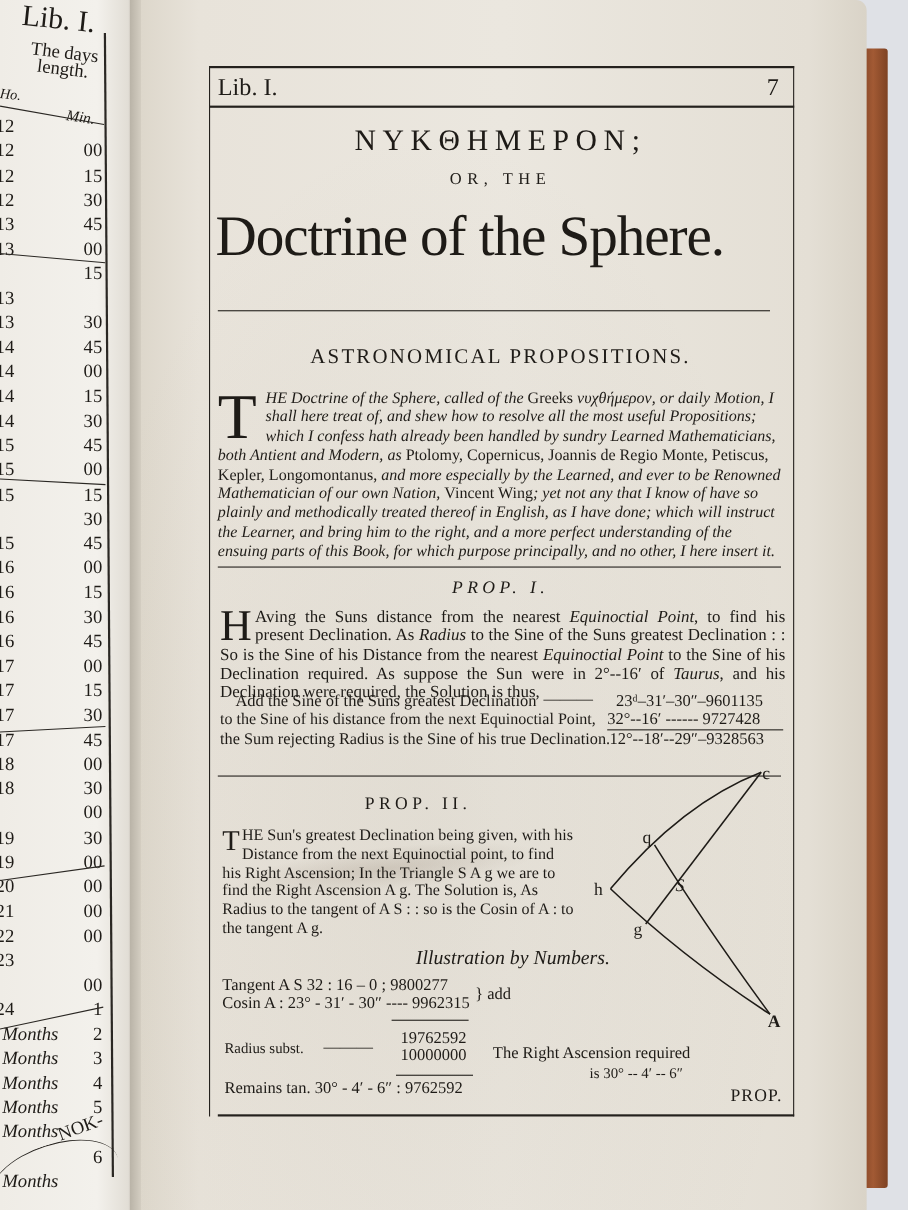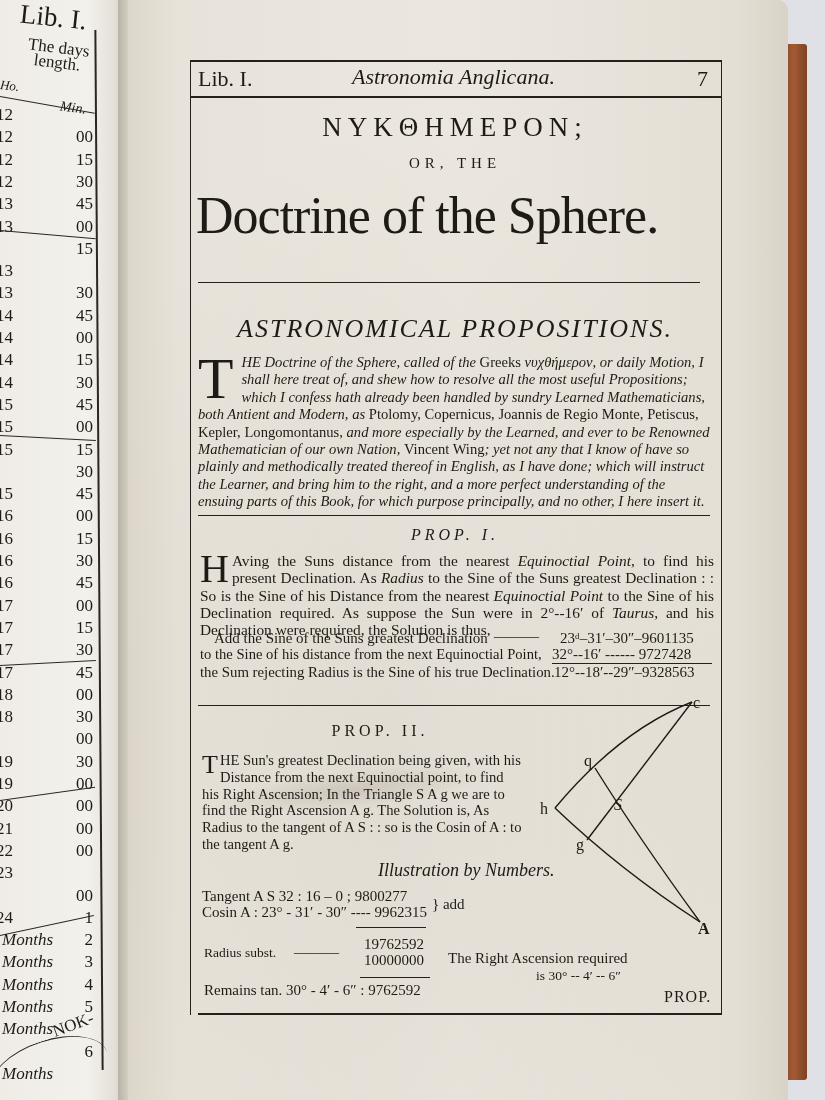--- a/index.html
+++ b/index.html
@@ -61,21 +61,21 @@
     border-left:1.6px solid #24211d; border-right:1.6px solid #24211d;
   }
   .rule { position:absolute; background:#24211d; height:1.5px; }
   .running-head { position:absolute; left:190px; top:62px; width:532px; height:32px; }
   .rh-lib { position:absolute; left:8px; top:4px; font-size:22px; }
   .rh-title { position:absolute; left:162px; top:2px; font-size:22px; font-style:italic; }
   .rh-page { position:absolute; right:14px; top:4px; font-size:22px; }
   .greek-title { position:absolute; left:190px; top:112px; width:530px; text-align:center; font-size:27px; letter-spacing:6px; }
   .or-the { position:absolute; left:190px; top:155px; width:530px; text-align:center; font-size:15px; letter-spacing:5px; }
   .main-title { position:absolute; left:196px; top:186px; width:530px; font-size:52px; letter-spacing:-1px; white-space:nowrap; }
-  .section-title { position:absolute; left:190px; top:314px; width:530px; text-align:center; font-size:26px; letter-spacing:2px;font-style:italic; }
+  .section-title { position:absolute; left:190px; top:314px; width:530px; text-align:center; font-size:19px; letter-spacing:2px; }
   .section-title .sc { font-variant:small-caps; }
   .intro {
     position:absolute; left:198px; top:354px; width:512px; font-size:14.6px; line-height:17.4px; font-style:italic;
   }
   .dropcap { float:left; font-size:58px; line-height:46px; margin:2px 8px 0 0; font-style:normal; }
   .roman { font-style:normal; }
   .prop-head { position:absolute; left:190px; width:530px; text-align:center; font-size:16px; letter-spacing:4px; }
   .prop1 {
     position:absolute; left:200px; top:552px; width:514px; font-size:15.4px; line-height:17.3px; text-align:justify;
   }
@@ -298,21 +298,20 @@
 <div class="binding"></div>
 
 <div class="page"></div>
 
 <div class="frame"></div>
 <div class="rule" style="left:190px; top:60px; width:532px;"></div>
 <div class="rule" style="left:190px; top:96px; width:532px;"></div>
 
 <div class="running-head">
   <span class="rh-lib">Lib. I.</span>
-  <span class="rh-title">Astronomia Anglicana.</span>
   <span class="rh-page">7</span>
 </div>
 
 <div class="greek-title">NYKΘHMEPON;</div>
 <div class="or-the">OR, THE</div>
 <div class="main-title">Doctrine of the Sphere.</div>
 <div class="rule" style="left:198px; top:282px; width:502px; height:1.2px;"></div>
 
 <div class="section-title">
   <span>A</span><span class="sc">STRONOMICAL </span><span>P</span><span class="sc">ROPOSITIONS.</span>

